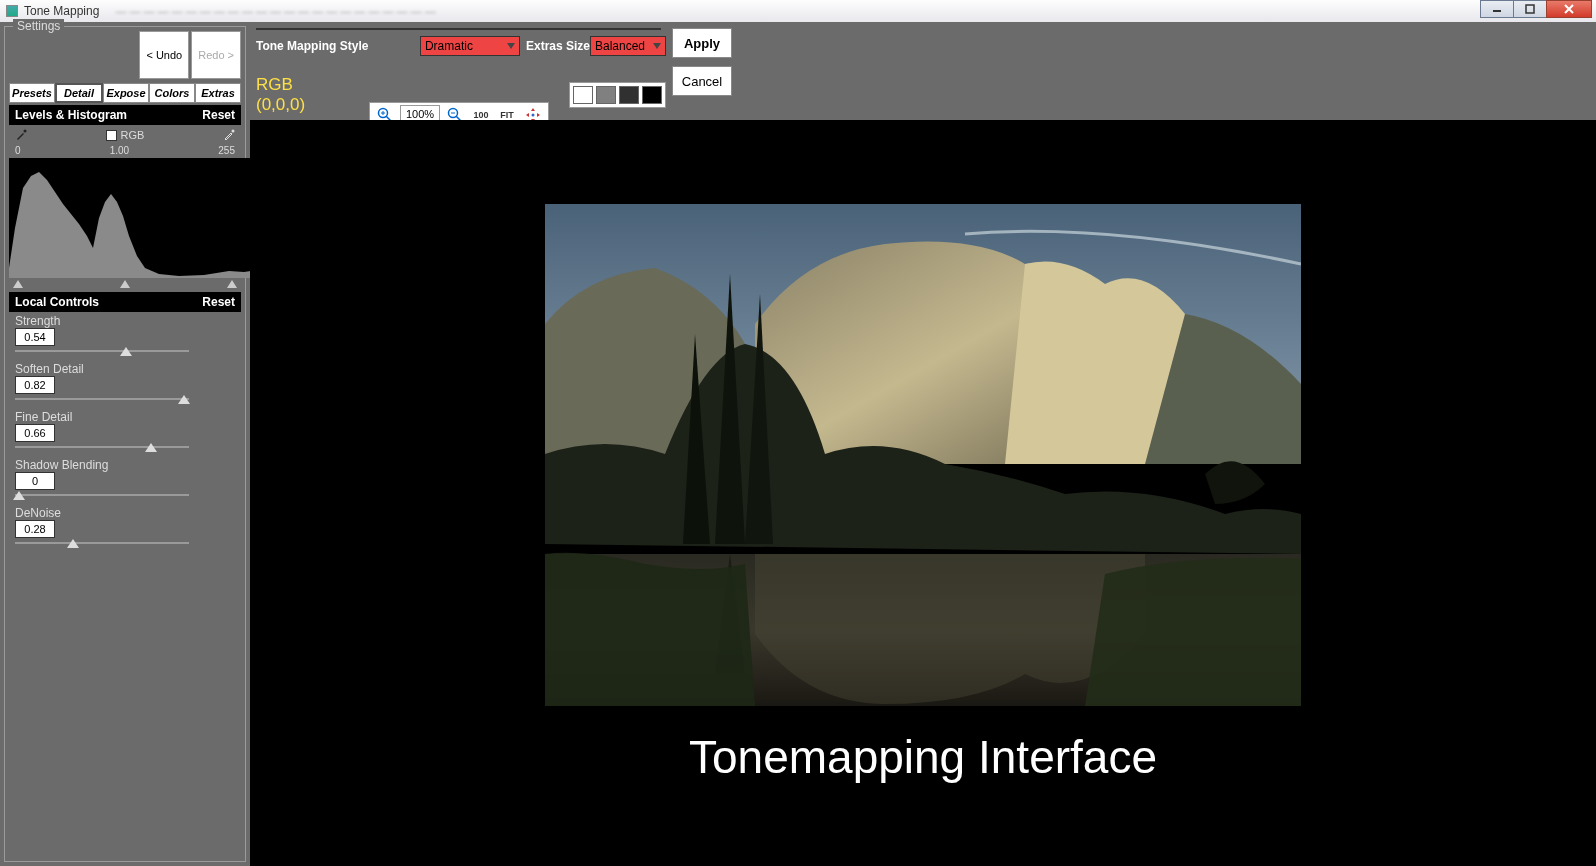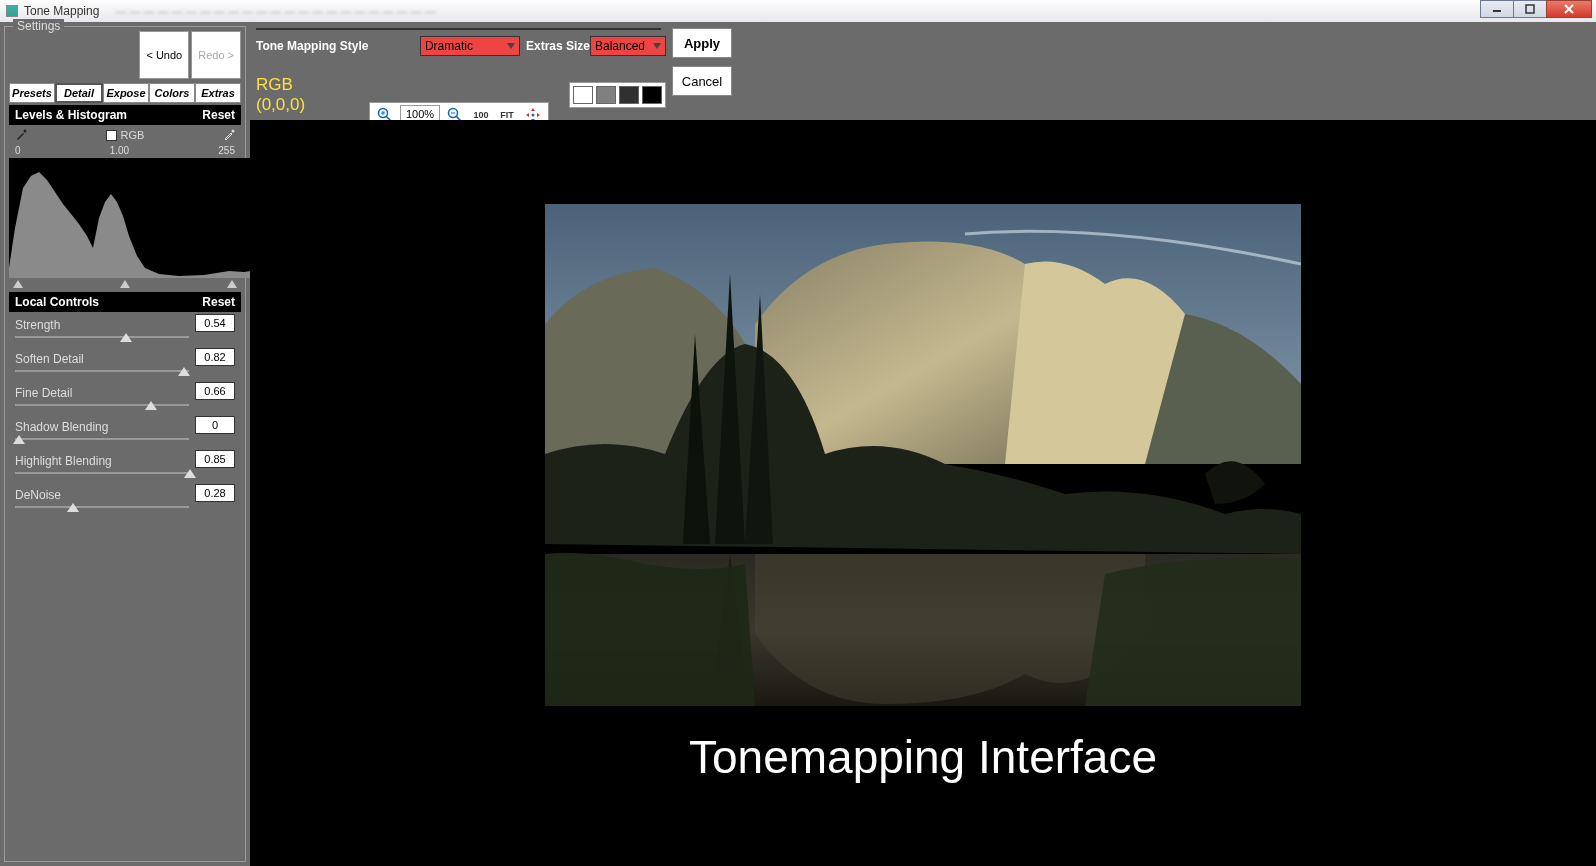--- a/index.html
+++ b/index.html
@@ -37,21 +37,21 @@
 .rgb-chk { display: flex; align-items: center; gap: 4px; font-size: 11px; color: #ddd; }
 .rgb-chk .chk { width: 11px; height: 11px; background: #fff; border: 1px solid #333; }
 
 .axis-row { display: flex; justify-content: space-between; font-size: 10px; color: #ddd; padding: 0 6px; }
 .histogram { width: 260px; height: 120px; background: #000; margin: 2px auto 2px; position: relative; }
 .histogram svg { width: 100%; height: 100%; display: block; }
 .arrow-row { display: flex; justify-content: space-between; padding: 0 4px 4px; }
 .arrow-row .tri { width: 0; height: 0; border-left: 5px solid transparent; border-right: 5px solid transparent; border-bottom: 8px solid #ccc; cursor: pointer; }
 
 .ctrl { padding: 2px 6px 0 6px; }
-.ctrl-row1 { display: flex; justify-content: space-between; align-items: flex-end; }
+.ctrl-row1 { display: flex; justify-content: space-between; align-items: flex-start; flex-direction: column; }
 .ctrl-label { color: #ddd; font-size: 12px; }
 .ctrl-val { width: 40px; height: 18px; background: #fff; color: #000; border: 1px solid #333; font-size: 11px; text-align: center; line-height: 16px; }
 .slider-track { position: relative; height: 12px; margin-top: 2px; }
 .slider-line { position: absolute; top: 2px; left: 0; right: 46px; height: 2px; background: #9a9a9a; }
 .slider-thumb { position: absolute; top: -1px; width: 0; height: 0; border-left: 6px solid transparent; border-right: 6px solid transparent; border-bottom: 9px solid #ddd; cursor: pointer; transform: translateX(-6px); }
 
 
 .main { flex: 1; background: #000; display: flex; flex-direction: column; }
 .toolbar { height: 98px; background: #6b6b6b; display: flex; gap: 6px; padding: 6px; }
 .tool-col { display: flex; flex-direction: column; gap: 6px; }
@@ -201,30 +201,20 @@
     </div>
           </div>
           <div class="ctrl">
     <div class="ctrl-row1">
       <span class="ctrl-label">Shadow Blending</span>
       <div class="ctrl-val">0</div>
     </div>
     <div class="slider-track">
       <div class="slider-line"></div>
       <div class="slider-thumb" style="left:4.12px"></div>
-    </div>
-          </div>
-          <div class="ctrl">
-    <div class="ctrl-row1">
-      <span class="ctrl-label">Highlight Blending</span>
-      <div class="ctrl-val">0.85</div>
-    </div>
-    <div class="slider-track">
-      <div class="slider-line"></div>
-      <div class="slider-thumb" style="left:175.1px"></div>
     </div>
           </div>
           <div class="ctrl">
     <div class="ctrl-row1">
       <span class="ctrl-label">DeNoise</span>
       <div class="ctrl-val">0.28</div>
     </div>
     <div class="slider-track">
       <div class="slider-line"></div>
       <div class="slider-thumb" style="left:57.68000000000001px"></div>

